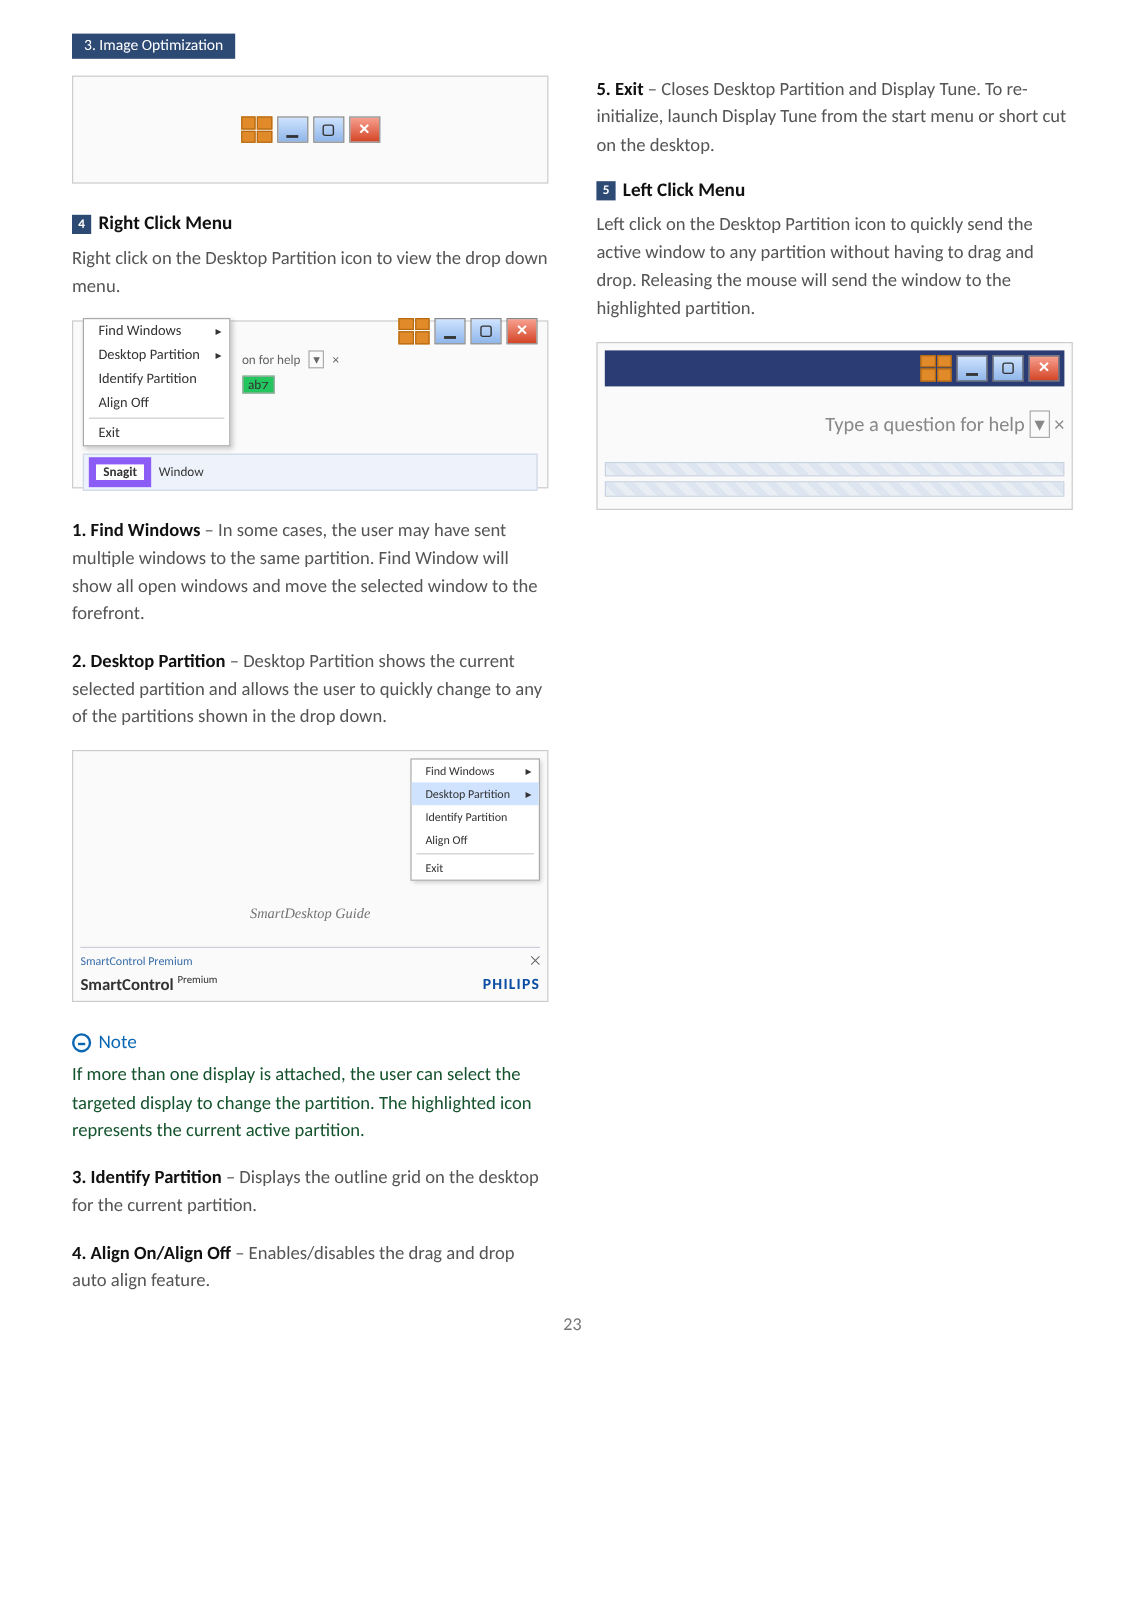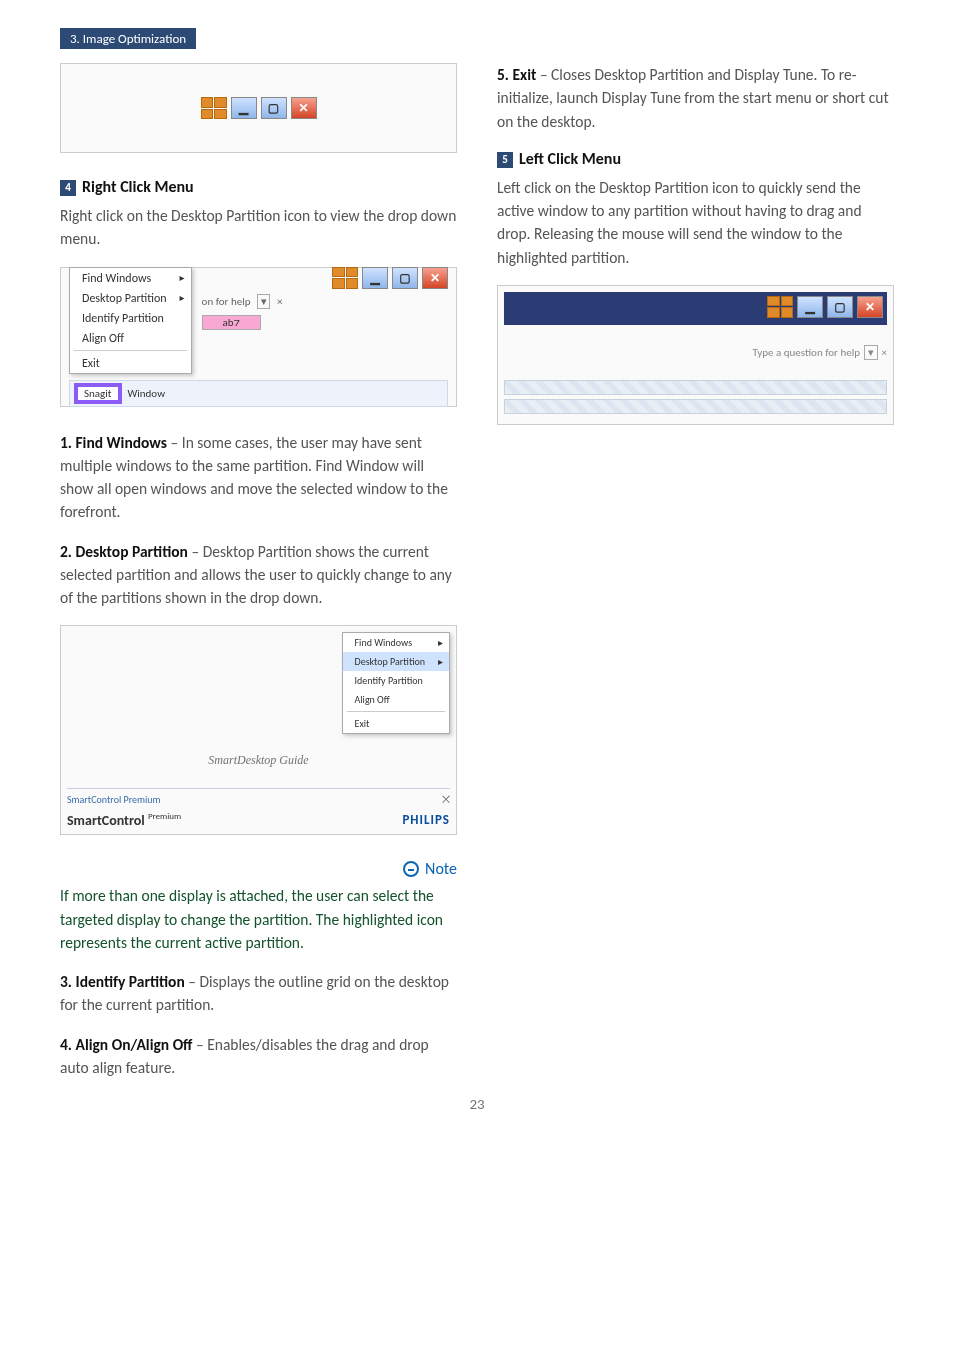--- a/index.html
+++ b/index.html
@@ -10,21 +10,21 @@
   .col { flex: 1 1 0; min-width: 0; }
   .fig { border: 1px solid #ccc; background: #fafafa; display: flex; align-items: center; justify-content: center; margin-bottom: 24px; }
   .fig.top { height: 90px; }
   .fig.ctx { height: 140px; flex-direction: column; align-items: flex-start; padding: 8px; }
   .fig.dp { height: 210px; }
   .fig.lc { height: 140px; }
   .num-box { display: inline-block; width: 16px; height: 16px; background: #2d4a75; color: #fff; font-size: 11px; text-align: center; line-height: 16px; margin-right: 6px; vertical-align: 1px; }
   .h { font-size: 16px; font-weight: 700; color: #111; margin-bottom: 8px; }
   p { font-size: 15.5px; line-height: 1.5; color: #555; margin-bottom: 16px; font-weight: 300; }
   p .lead { color: #111; font-weight: 600; }
-  .note-head { color: #0b67b3; font-size: 16px; margin-bottom: 6px; display: flex; align-items: center; gap: 6px; justify-content: flex-end; }
+  .note-head { color: #0b67b3; font-size: 16px; margin-bottom: 6px; display: flex; align-items: center; gap: 6px; }
   .note-icon { width: 16px; height: 16px; border: 2px solid #0b67b3; border-radius: 50%; position: relative; }
   .note-icon::before { content: ""; position: absolute; left: 3px; top: 6px; width: 6px; height: 2px; background: #0b67b3; }
   .note-body { color: #14532d; font-size: 15.5px; line-height: 1.5; margin-bottom: 16px; font-weight: 300; }
   .pagenum { text-align: center; font-size: 15px; color: #737373; }
 
   
   .titlebar { display: flex; align-items: center; gap: 4px; }
   .tb-btn { width: 26px; height: 22px; border: 1px solid #888; display: flex; align-items: center; justify-content: center; font-size: 12px; font-weight: bold; }
   .tb-min { background: linear-gradient(#cfe3ff,#8fb6ea); }
   .tb-max { background: linear-gradient(#cfe3ff,#8fb6ea); }
@@ -92,26 +92,26 @@
               <div class="tb-btn tb-min">▁</div>
               <div class="tb-btn tb-max">▢</div>
               <div class="tb-btn tb-close">✕</div>
             </div>
             <div style="font-size:11px; color:#666; text-align:left; margin-top:6px;">
               <span>on for help</span>
               <span style="border:1px solid #aaa; padding:0 3px; margin-left:4px;">▾</span>
               <span style="margin-left:4px;">×</span>
             </div>
             <div style="font-size:11px; margin-top:6px;">
-              <span style="border:1px solid #aaa; padding:0 20px; background:#f9a8d4;">ab⁊</span>
+              <span style="border:1px solid #aaa; padding:0 4px; background:#22c55e;">ab⁊</span>
             </div>
           </div>
         </div>
         <div style="display:flex; align-items:center; gap:6px; font-size:11px; margin-top:6px; border:1px solid #cfd8e6; padding:2px 4px; background:#eef3fb; width:100%;">
-          <span style="background:#fff; border:4px solid #8b5cf6; padding:0 6px;">Snagit</span>
+          <span style="background:#fff; border:6px solid #8b5cf6; padding:0 6px;font-weight:bold;">Snagit</span>
           <span>Window</span>
         </div>
       </div>
 
       <p><span class="lead">1. Find Windows</span><span> – In some cases, the user may   have sent multiple windows to the same partition.  Find Window will show all open windows and move the selected window to the forefront.</span></p>
 
       <p><span class="lead">2. Desktop Partition</span><span> – Desktop Partition shows the current selected partition and allows the user to quickly change to any of the partitions shown in the drop down.</span></p>
 
       <div class="fig dp" style="flex-direction:column; padding:6px; font-size:10px;">
         <div style="width:100%; display:flex; justify-content:flex-end; gap:4px;">
@@ -163,21 +163,21 @@
                 <div></div>
                 <div></div>
                 <div></div>
                 <div></div>
               </div>
             <div class="tb-btn tb-min">▁</div>
             <div class="tb-btn tb-max">▢</div>
             <div class="tb-btn tb-close">✕</div>
           </div>
         </div>
-        <div style="width:100%; display:flex; justify-content:flex-end; align-items:center; font-size:11px; color:#888; padding:20px 0;">
+        <div style="width:100%; display:flex; justify-content:flex-end; align-items:center; font-size:17px; color:#888; padding:20px 0;">
           <span>Type a question for help</span>
           <span style="border:1px solid #aaa; padding:0 3px; margin-left:4px;">▾</span>
           <span style="margin-left:4px;">×</span>
         </div>
         <div class="ph"></div>
         <div class="ph"></div>
       </div>
 
     </div>
   </div>

